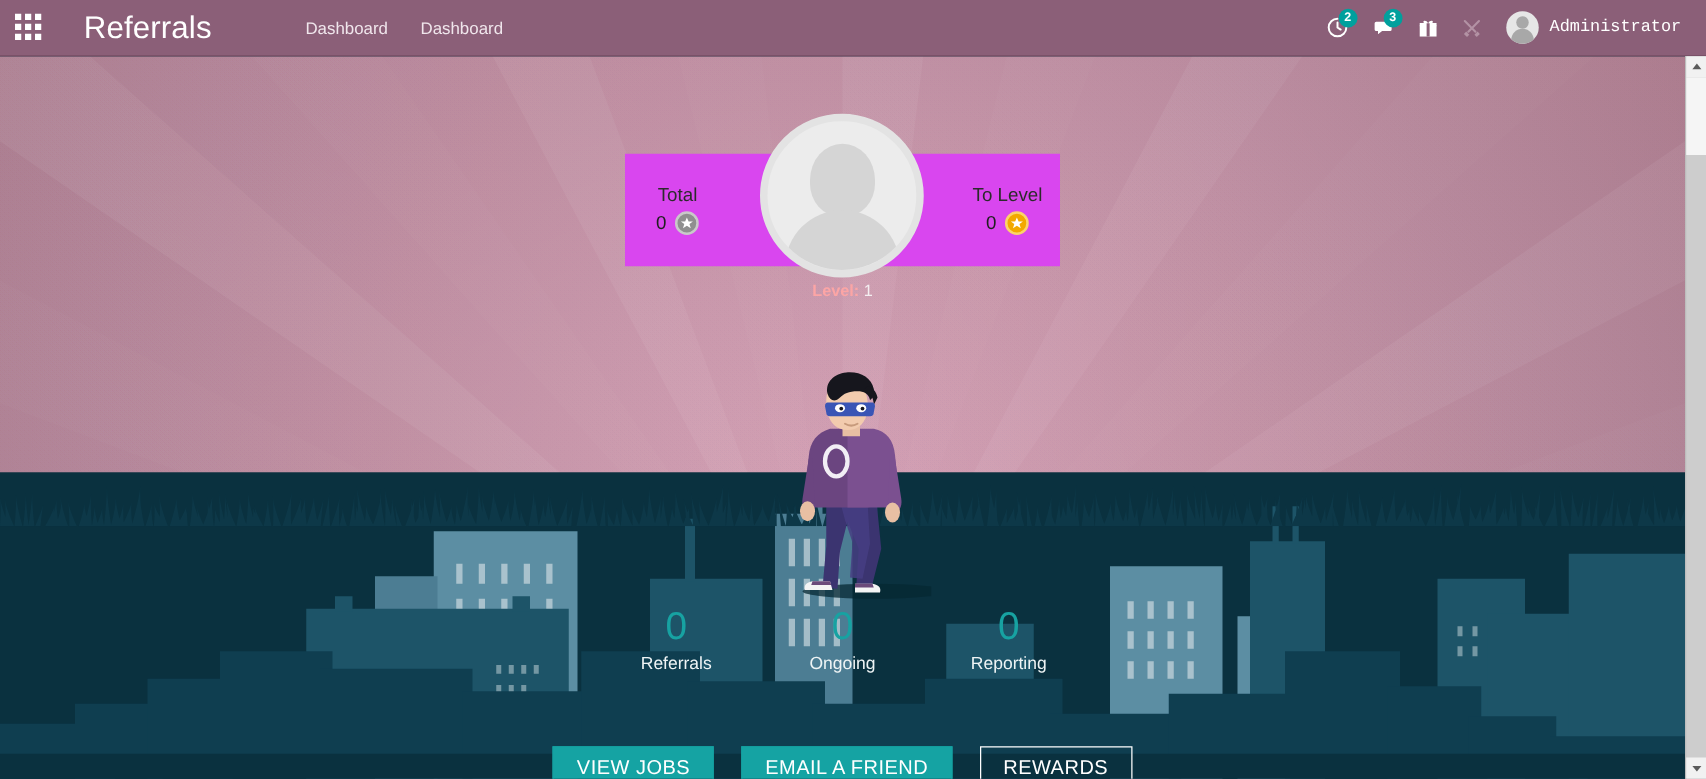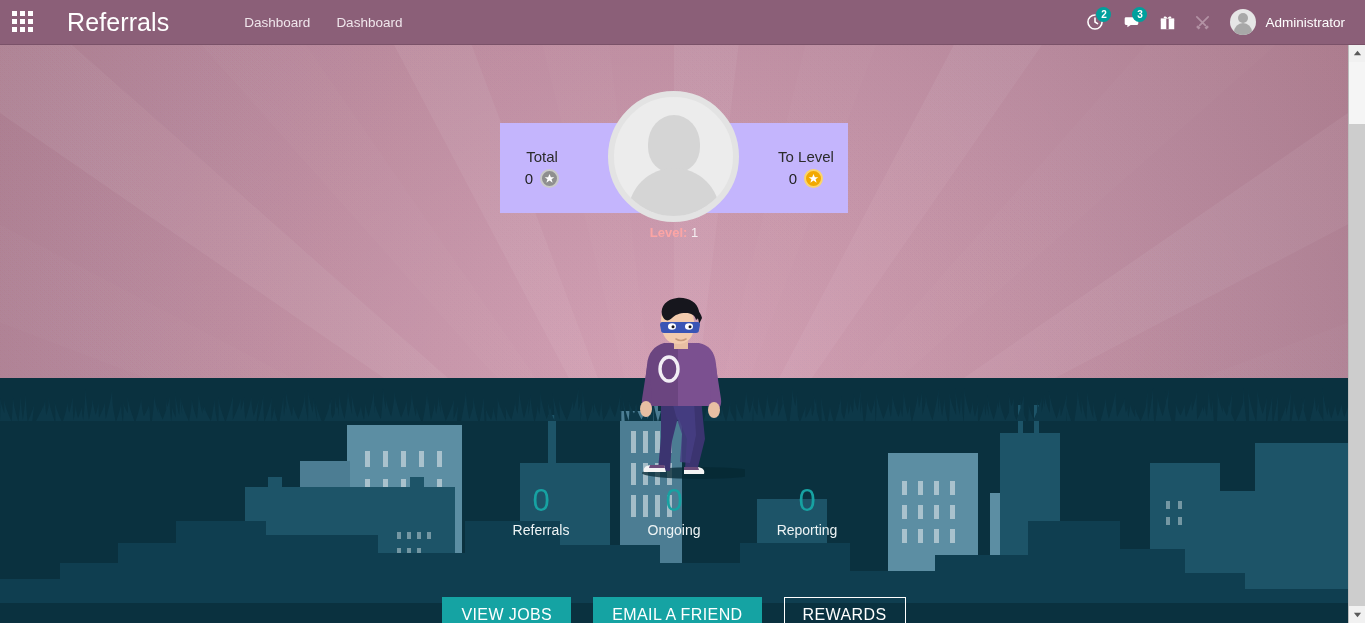--- a/index.html
+++ b/index.html
@@ -74,21 +74,21 @@
   .avatar-sm::before {
     content: ''; position: absolute;
     width: 10px; height: 10px; border-radius: 50%;
     background: #a8a8a8; top: 4px; left: 8px;
   }
   .avatar-sm::after {
     content: ''; position: absolute;
     width: 18px; height: 12px; border-radius: 9px 9px 0 0;
     background: #a8a8a8; bottom: 0px; left: 4px;
   }
-  .user-name { color: #fff; font-size: 13.5px; }
+  .user-name { color: #fff; font-size: 13.5px; font-family: Liberation Mono, monospace; }
 
   
   .canvas {
     position: absolute; top: 45px; left: 0;
     width: 1348px; height: 578px;
     overflow: hidden;
   }
   
   .sky {
     position: absolute; top: 0; left: 0;
@@ -116,21 +116,21 @@
     width: 1348px; height: 50px;
   }
 
   
   .skyline { position: absolute; bottom: 0; left: 0; width: 1348px; height: 220px; }
 
   
   .stats-card {
     position: absolute; left: 500px; top: 78px;
     width: 348px; height: 90px;
-    background: #c4b5fd;
+    background: #d946ef;
     display: flex; z-index: 20;
   }
   .stat-half {
     flex: 1; display: flex; flex-direction: column;
     align-items: center; justify-content: center; gap: 4px;
   }
   .stat-half.left { padding-right: 90px; }
   .stat-half.right { padding-left: 90px; }
   .stat-label { font-size: 15px; color: #2b2b2b; font-weight: 400; }
   .stat-val { display: flex; align-items: center; gap: 7px; font-size: 15px; color: #1f1f1f; }

